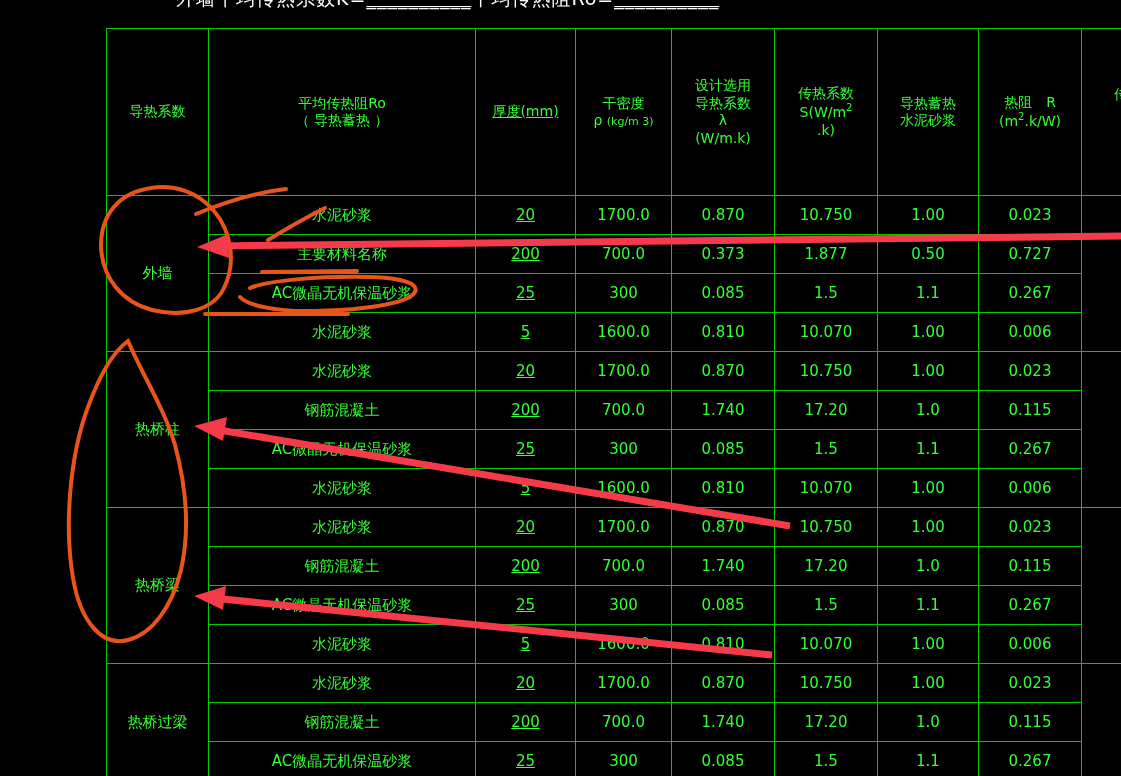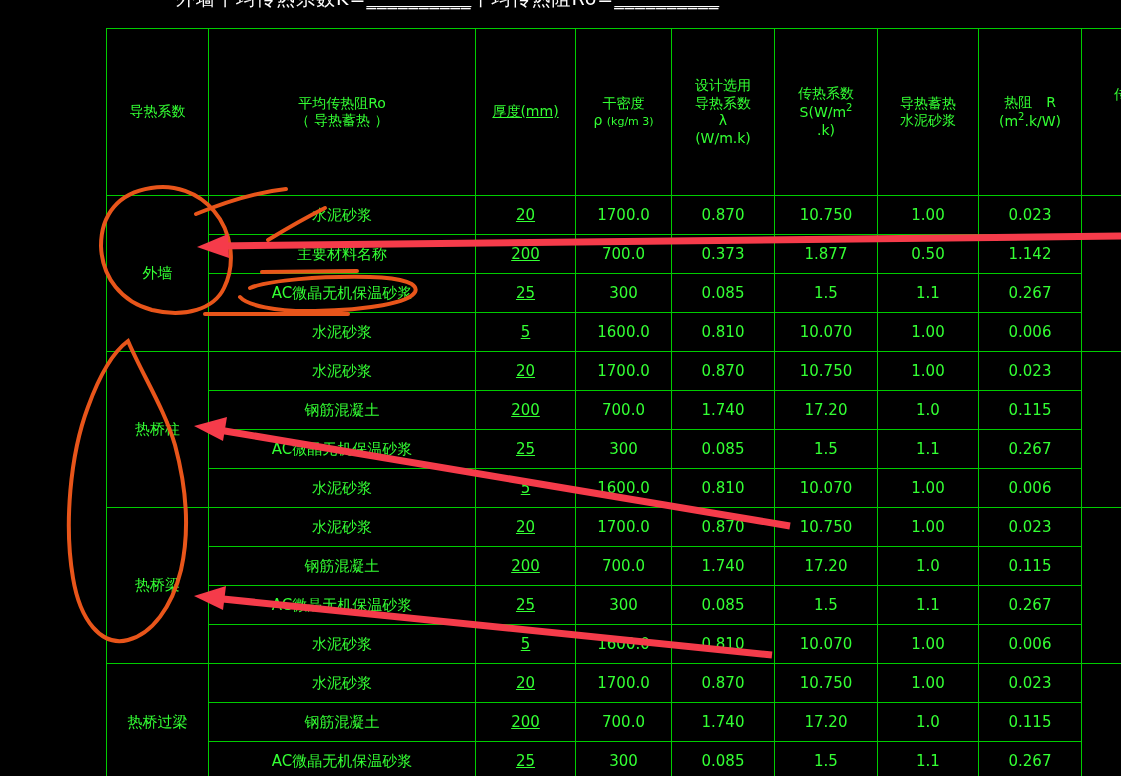--- a/index.html
+++ b/index.html
@@ -126,21 +126,21 @@
           <td class="col-r">0.023</td>
           <td class="col-k" rowspan="4"></td>
         </tr>
         <tr>
           <td class="col-mat">主要材料名称</td>
           <td class="col-thk">200</td>
           <td class="col-dens">700.0</td>
           <td class="col-lam">0.373</td>
           <td class="col-s">1.877</td>
           <td class="col-corr">0.50</td>
-          <td class="col-r">1.142</td>
+          <td class="col-r">0.727</td>
         </tr>
         <tr>
           <td class="col-mat">AC微晶无机保温砂浆</td>
           <td class="col-thk">25</td>
           <td class="col-dens">300</td>
           <td class="col-lam">0.085</td>
           <td class="col-s">1.5</td>
           <td class="col-corr">1.1</td>
           <td class="col-r">0.267</td>
         </tr>

